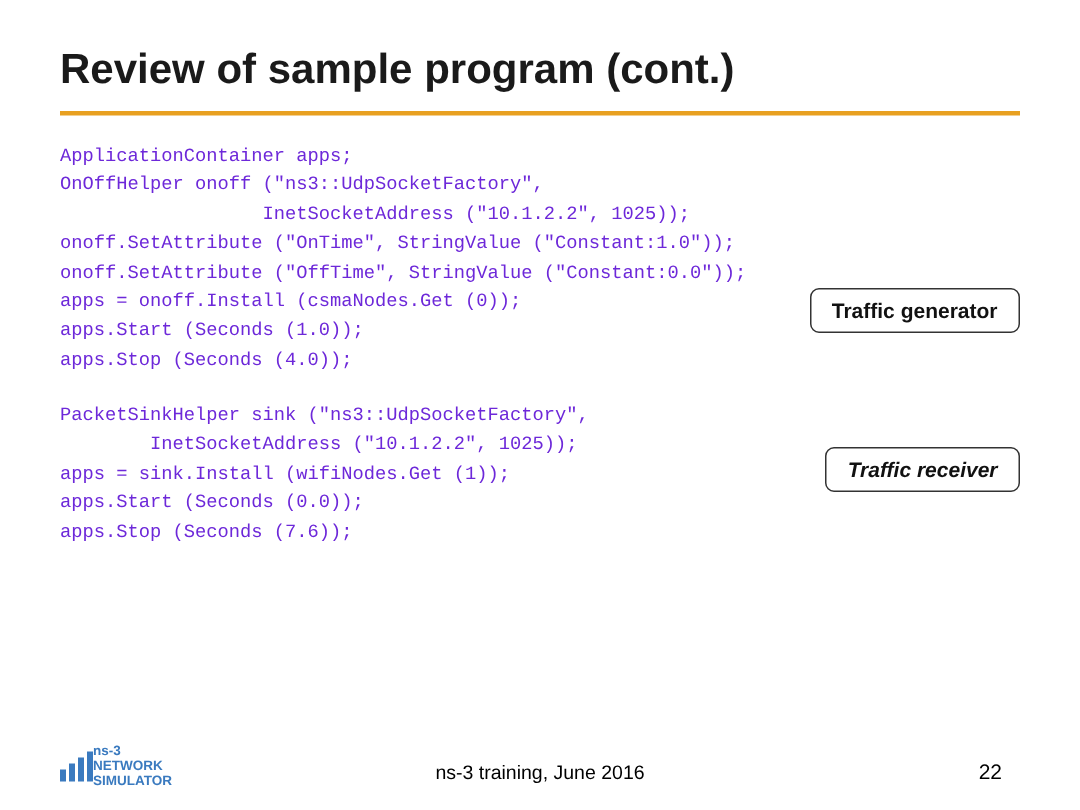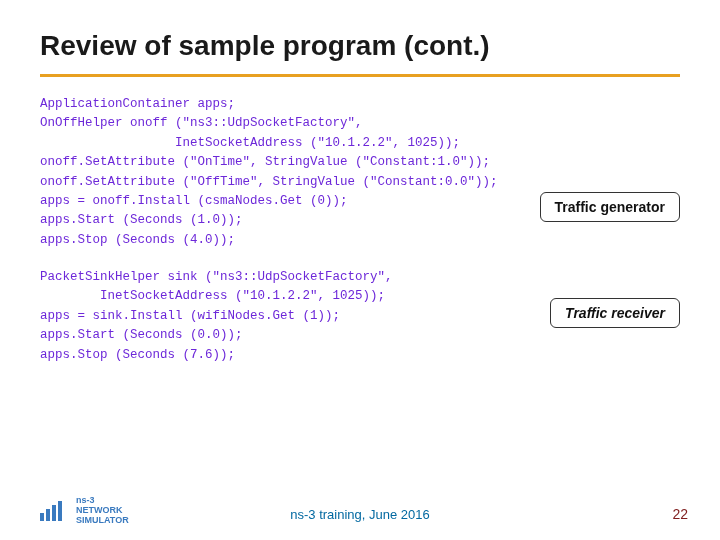--- a/index.html
+++ b/index.html
@@ -73,39 +73,39 @@
       bottom: 18px;
       left: 0;
       right: 0;
       display: flex;
       align-items: center;
       justify-content: center;
     }
 
     .footer-text {
       font-size: 13px;
-      color: #0369a1;
+      color: #000000;
     }
 
     .slide-number {
       position: absolute;
       bottom: 18px;
-      right: 32px;
+      right: 52px;
       font-size: 14px;
-      color: #7f1d1d;
+      color: #000000;
       margin-left: 13px;
     }
 
     .logo {
       position: absolute;
       bottom: 14px;
       left: 40px;
       display: flex;
       align-items: center;
-      gap: 14px;
+      gap: 0;
     }
 
     .logo-bars {
       display: flex;
       align-items: flex-end;
       gap: 2px;
       height: 20px;
     }
 
     .logo-bar {

